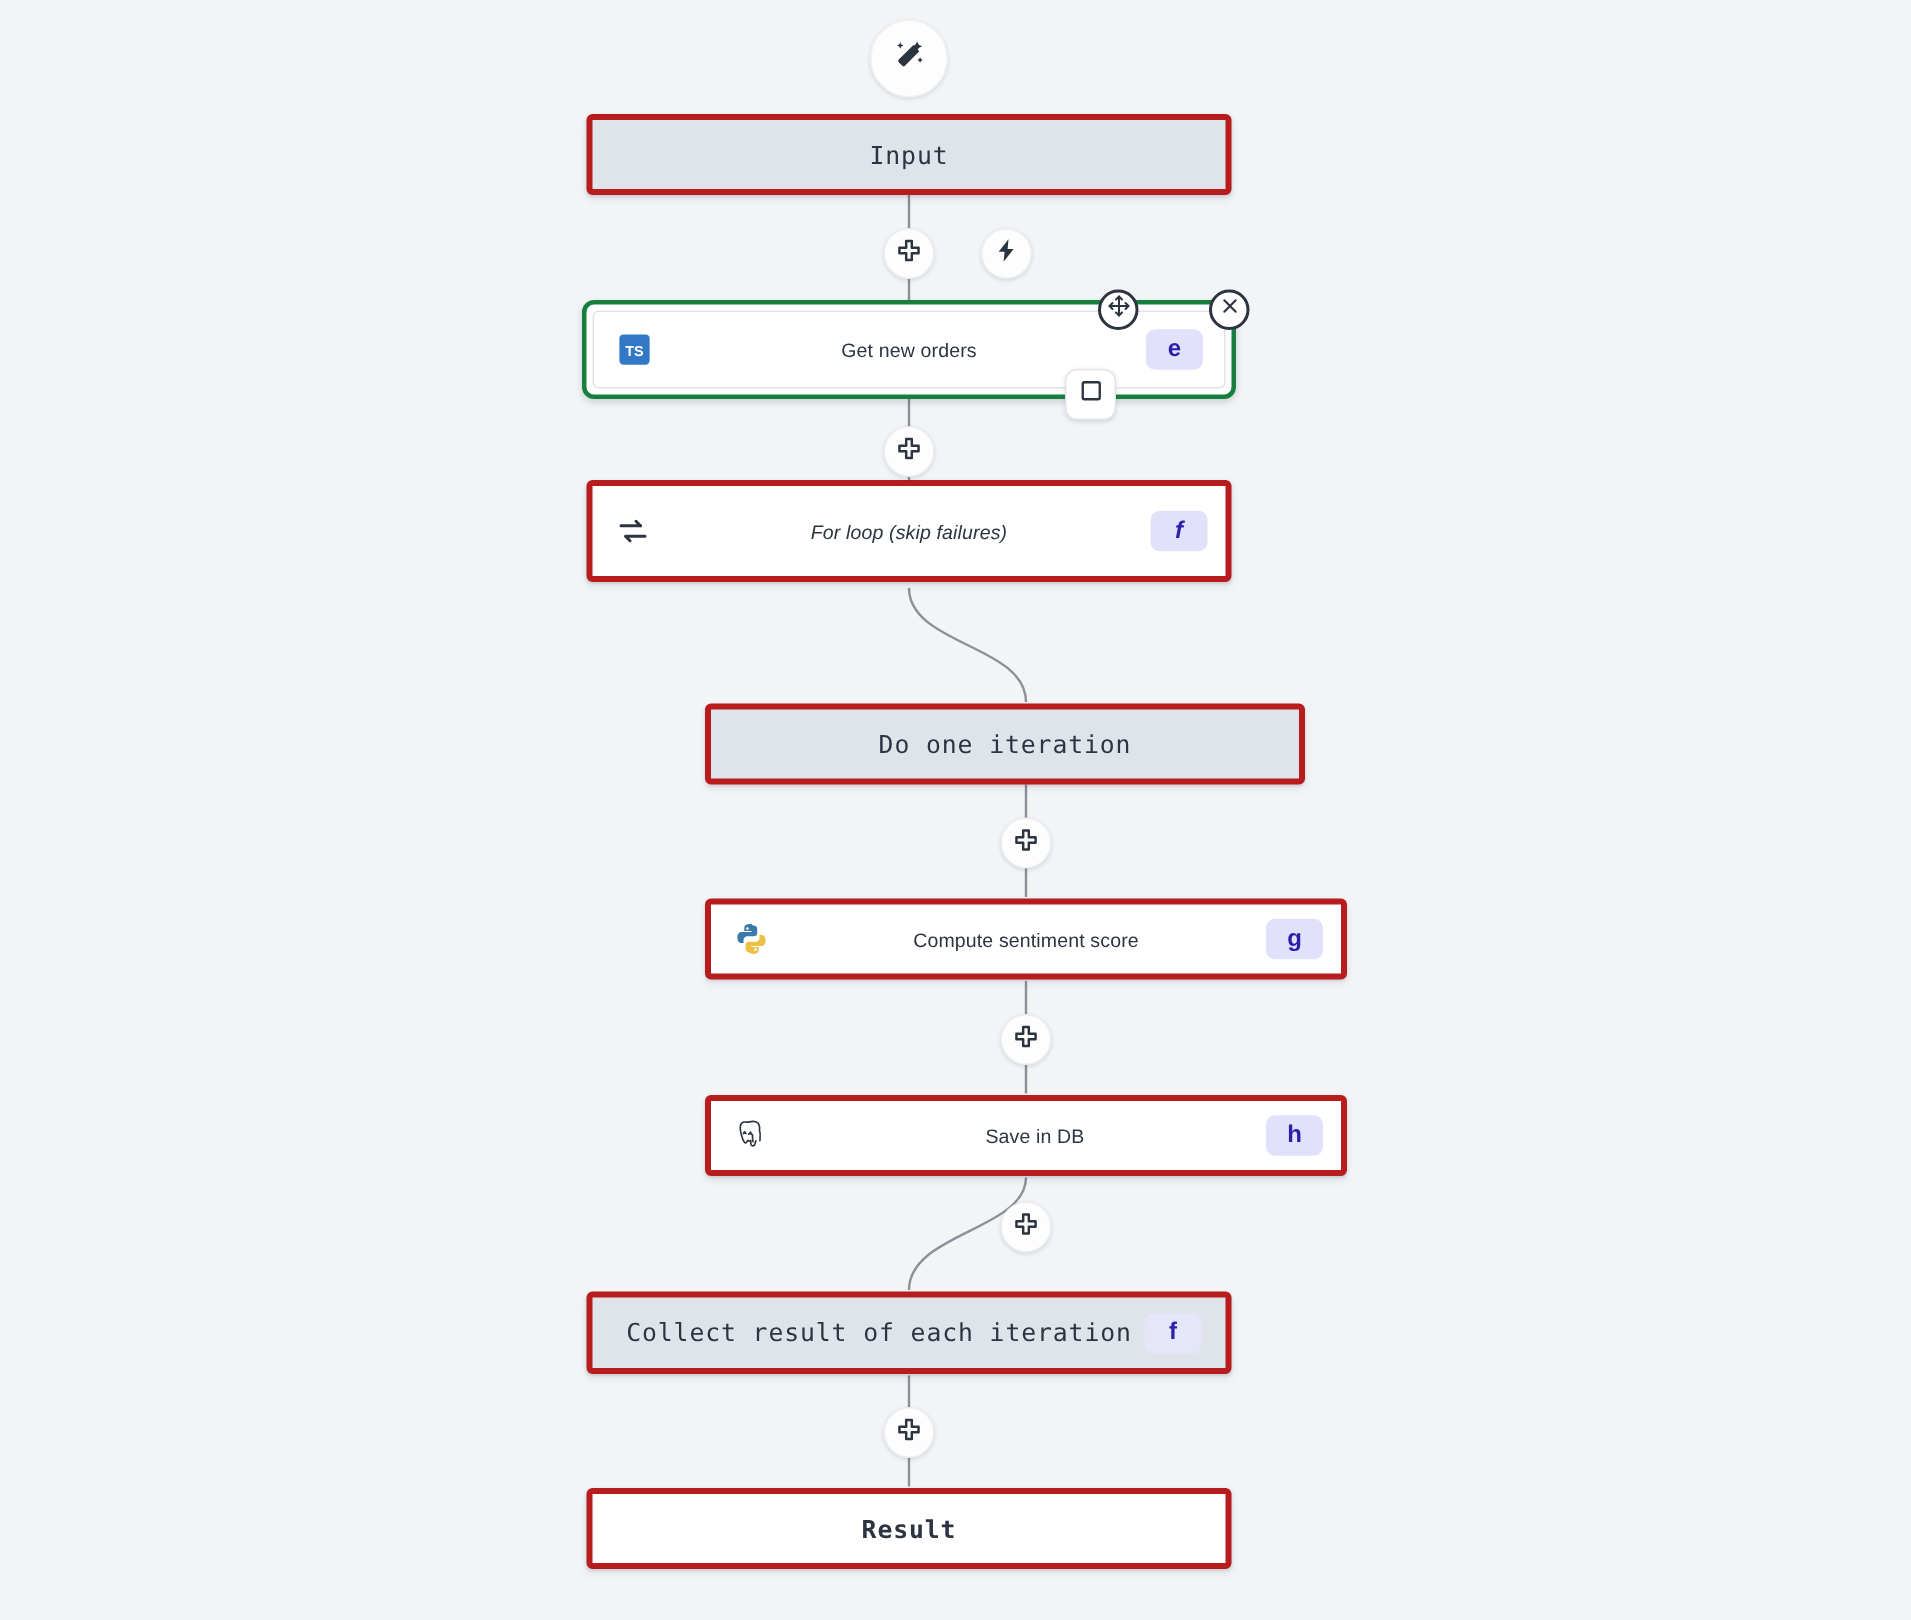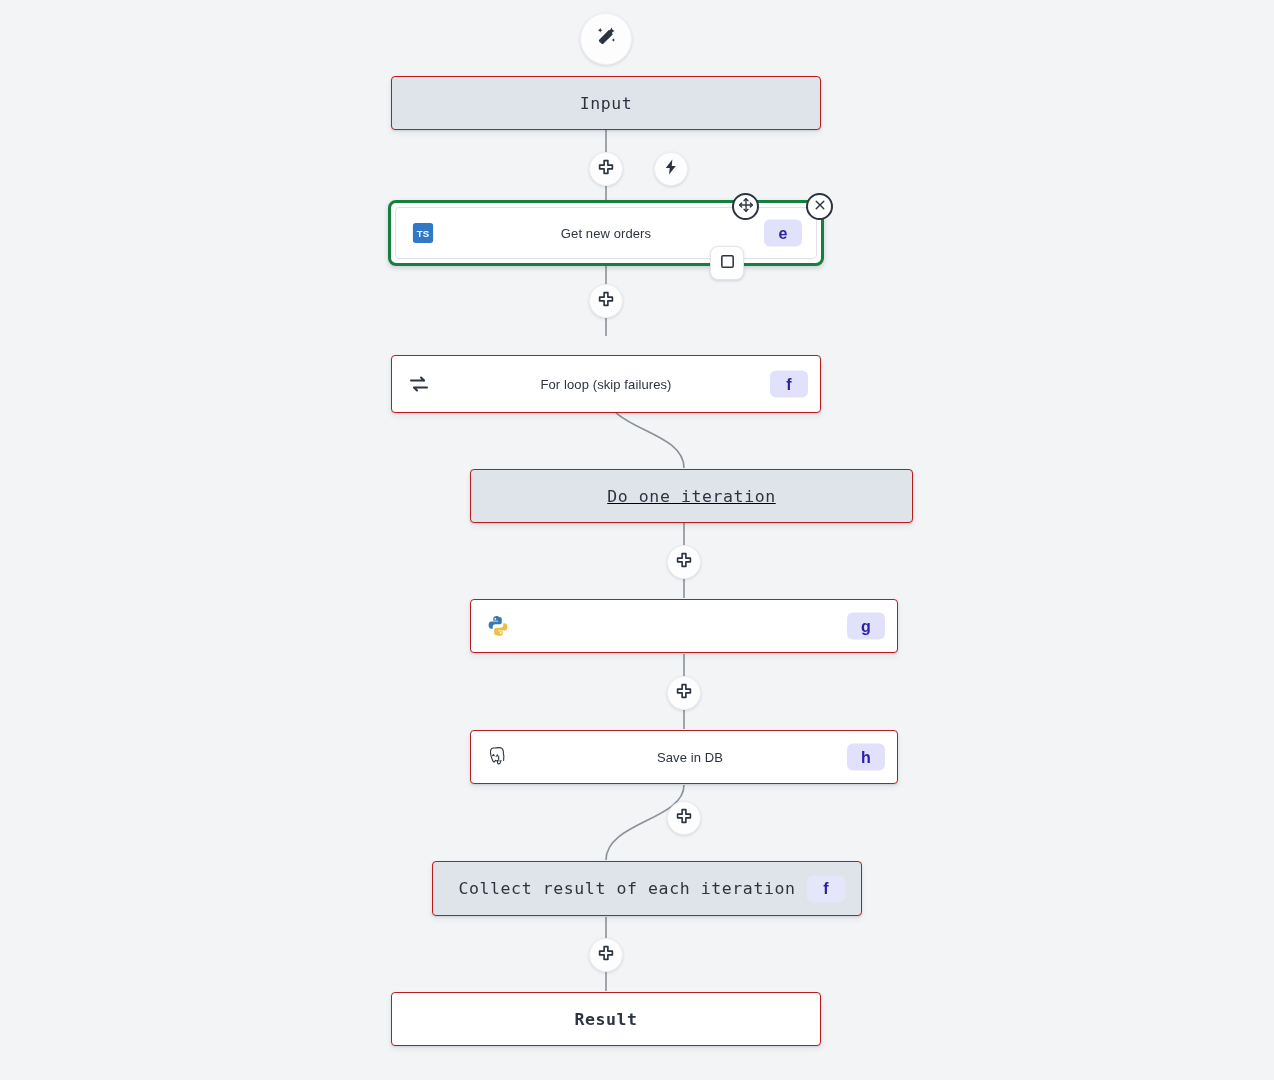--- a/index.html
+++ b/index.html
@@ -21,21 +21,21 @@
     width: 1274px; height: 1080px;
     pointer-events: none;
   }
 
   
   .node {
     position: absolute;
     display: flex;
     align-items: center;
     border-radius: 4px;
-    border: 1px solid #b91c1c;
+    border: 4px solid #b91c1c;
     box-shadow: 0 1px 2px rgba(30,40,60,0.13), 0 3px 6px rgba(30,40,60,0.07);
     background: #ffffff;
   }
   .node.tinted { background: #dfe3ea; }
   .node.plain  { background: #ffffff; }
 
   .node-label {
     flex: 1 1 auto;
     text-align: center;
     font-size: 17px;
@@ -218,50 +218,51 @@
   </div>
 
   <div class="round-btn" style="left:589px; top:284px;">
     <span>
       <svg width="18" height="18" viewBox="0 0 24 24" fill="none" stroke="#2c3440" stroke-width="2.2" stroke-linejoin="round">
         <path d="M9.5 3.5h5v6h6v5h-6v6h-5v-6h-6v-5h6z"></path>
       </svg>
     </span>
   </div>
 
-  <div class="node plain" style="left:391px; top:355px; width:430px; height:58px;">
+  <div class="node plain" style="left:391px; top:320px; width:430px; height:68px;font-style:italic;">
     <span class="node-icon">
       <svg width="24" height="24" viewBox="0 0 24 24" fill="none" stroke="#2c3440" stroke-width="2" stroke-linecap="round" stroke-linejoin="round">
         <path d="M4 8.5h13l-3-3M20 15.5H7l3 3"></path>
         <path d="M17 8.5a3.5 3.5 0 0 1 0 0"></path>
       </svg>
     </span>
     <div class="node-label sans">For loop (skip failures)</div>
     <span class="badge">f</span>
   </div>
 
-  <div class="node tinted" style="left:470px; top:469px; width:443px; height:54px;text-decoration:underline;">
+  <div class="node tinted" style="left:470px; top:469px; width:400px; height:54px;">
     <div class="node-label mono">Do one iteration</div>
   </div>
 
   <div class="round-btn" style="left:667px; top:545px;">
     <span>
       <svg width="18" height="18" viewBox="0 0 24 24" fill="none" stroke="#2c3440" stroke-width="2.2" stroke-linejoin="round">
         <path d="M9.5 3.5h5v6h6v5h-6v6h-5v-6h-6v-5h6z"></path>
       </svg>
     </span>
   </div>
 
   <div class="node plain" style="left:470px; top:599px; width:428px; height:54px;">
     <span class="node-icon">
       <svg width="24" height="24" viewBox="0 0 24 24">
         <path d="M11.9 2c-1.9 0-3.4.3-4 .9-.5.5-.7 1.2-.7 2.2v1.6h4.8v.7H5.3c-1.1 0-2 .6-2.4 1.8-.4 1.3-.4 2.2 0 3.6.4 1.2 1.1 1.9 2.2 1.9h1.6v-2c0-1.3 1.1-2.5 2.5-2.5h4.7c1 0 1.9-.9 1.9-2V5.1c0-1.1-.9-1.9-2-2.1-.7-.1-1.3-.1-1.9-1zM9.3 4.1c.5 0 .9.4.9.9s-.4.9-.9.9-.9-.4-.9-.9.4-.9.9-.9z" fill="#3a7aab"></path>
         <path d="M12.1 22c1.9 0 3.4-.3 4-.9.5-.5.7-1.2.7-2.2v-1.6H12v-.7h6.7c1.1 0 2-.6 2.4-1.8.4-1.3.4-2.2 0-3.6-.4-1.2-1.1-1.9-2.2-1.9h-1.6v2c0 1.3-1.1 2.5-2.5 2.5H10c-1 0-1.9.9-1.9 2v3.1c0 1.1.9 1.9 2 2.1.7.1 1.3.1 1.9 1zm2.6-2.1c-.5 0-.9-.4-.9-.9s.4-.9.9-.9.9.4.9.9-.4.9-.9.9z" fill="#ebc045"></path>
       </svg>
     </span>
+    <div class="node-label sans">Compute sentiment score</div>
     <span class="badge">g</span>
   </div>
 
   <div class="round-btn" style="left:667px; top:676px;">
     <span>
       <svg width="18" height="18" viewBox="0 0 24 24" fill="none" stroke="#2c3440" stroke-width="2.2" stroke-linejoin="round">
         <path d="M9.5 3.5h5v6h6v5h-6v6h-5v-6h-6v-5h6z"></path>
       </svg>
     </span>
   </div>
@@ -281,21 +282,21 @@
   </div>
 
   <div class="round-btn" style="left:667px; top:801px;">
     <span>
       <svg width="18" height="18" viewBox="0 0 24 24" fill="none" stroke="#2c3440" stroke-width="2.2" stroke-linejoin="round">
         <path d="M9.5 3.5h5v6h6v5h-6v6h-5v-6h-6v-5h6z"></path>
       </svg>
     </span>
   </div>
 
-  <div class="node tinted" style="left:391px; top:861px; width:430px; height:55px;margin-left:41px;">
+  <div class="node tinted" style="left:391px; top:861px; width:430px; height:55px;">
     <div class="node-label mono" style="padding-right:40px;">Collect result of each iteration</div>
     <span class="badge flat" style="right:16px;">f</span>
   </div>
 
   <div class="round-btn" style="left:589px; top:938px;">
     <span>
       <svg width="18" height="18" viewBox="0 0 24 24" fill="none" stroke="#2c3440" stroke-width="2.2" stroke-linejoin="round">
         <path d="M9.5 3.5h5v6h6v5h-6v6h-5v-6h-6v-5h6z"></path>
       </svg>
     </span>

